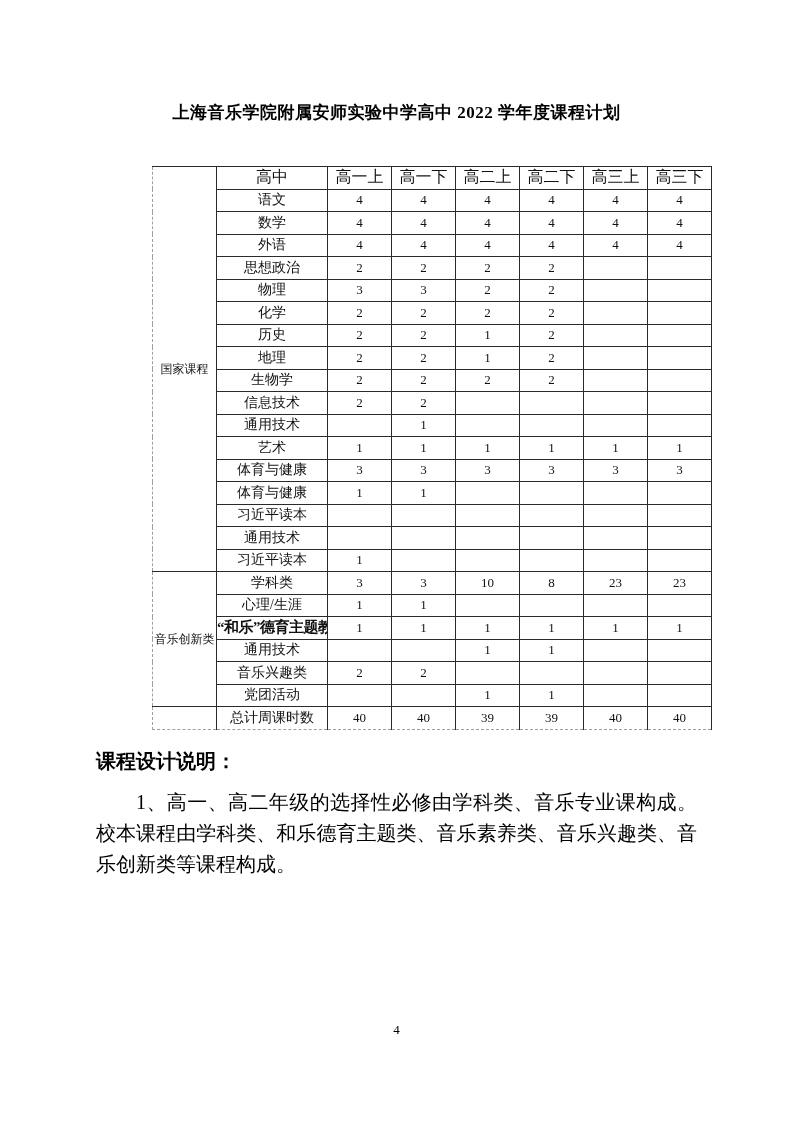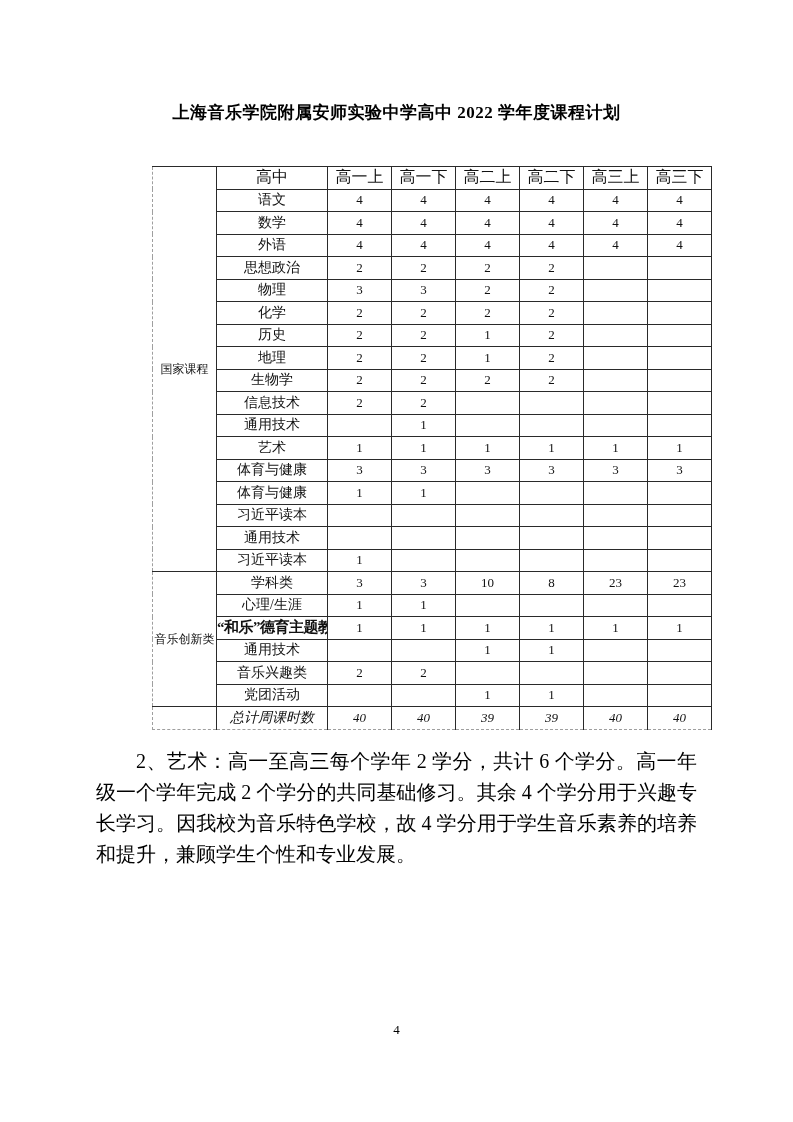--- a/index.html
+++ b/index.html
@@ -54,21 +54,21 @@
     width: 63px;
     font-size: 13px;
     font-family: "Liberation Serif", "DejaVu Serif", serif;
   }
   table.curriculum td.hdr { font-size: 16px; }
   table.curriculum td.small {
     font-size: 15px;
     font-weight: bold;
     letter-spacing: -0.5px;
   }
-  table.curriculum tr.last td { border-bottom: 1px dashed #9f9f9f; font-style: italic; }
+  table.curriculum tr.last td { border-bottom: 1px dashed #9f9f9f; }
   .notes {
     position: absolute;
     left: 96px;
     top: 746px;
     width: 601px;
     font-size: 20px;
     line-height: 31px;
     color: #000000;
   }
   .notes .notes-heading {
@@ -326,18 +326,19 @@
           <td class="v">40</td>
           <td class="v">39</td>
           <td class="v">39</td>
           <td class="v">40</td>
           <td class="v">40</td>
         </tr>
       </tbody>
   </table>
 
   <div class="notes">
-    <p>2、艺术：高一至高三每个学年 2 学分，共计 6 个学分。高一年级一个学年完成 2 个学分的共同基础修习。其余 4 个学分用于兴趣专长学习。因我校为音乐特色学校，故 4 学分用于学生音乐素养的培养和提升，兼顾学生个性和专业发展。</p>
+    <div class="notes-heading">课程设计说明：</div>
+    <p>1、高一、高二年级的选择性必修由学科类、音乐专业课构成。校本课程由学科类、和乐德育主题类、音乐素养类、音乐兴趣类、音乐创新类等课程构成。</p>
   </div>
 
   <div class="pageno">4</div>
 
 </div>
 
 </body></html>

